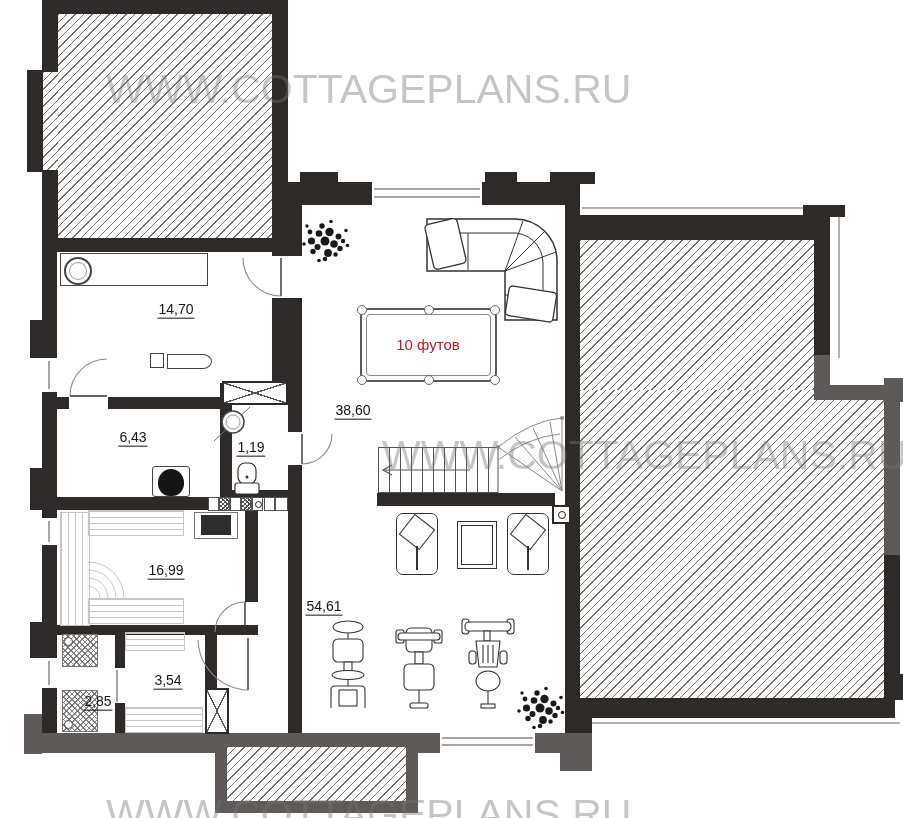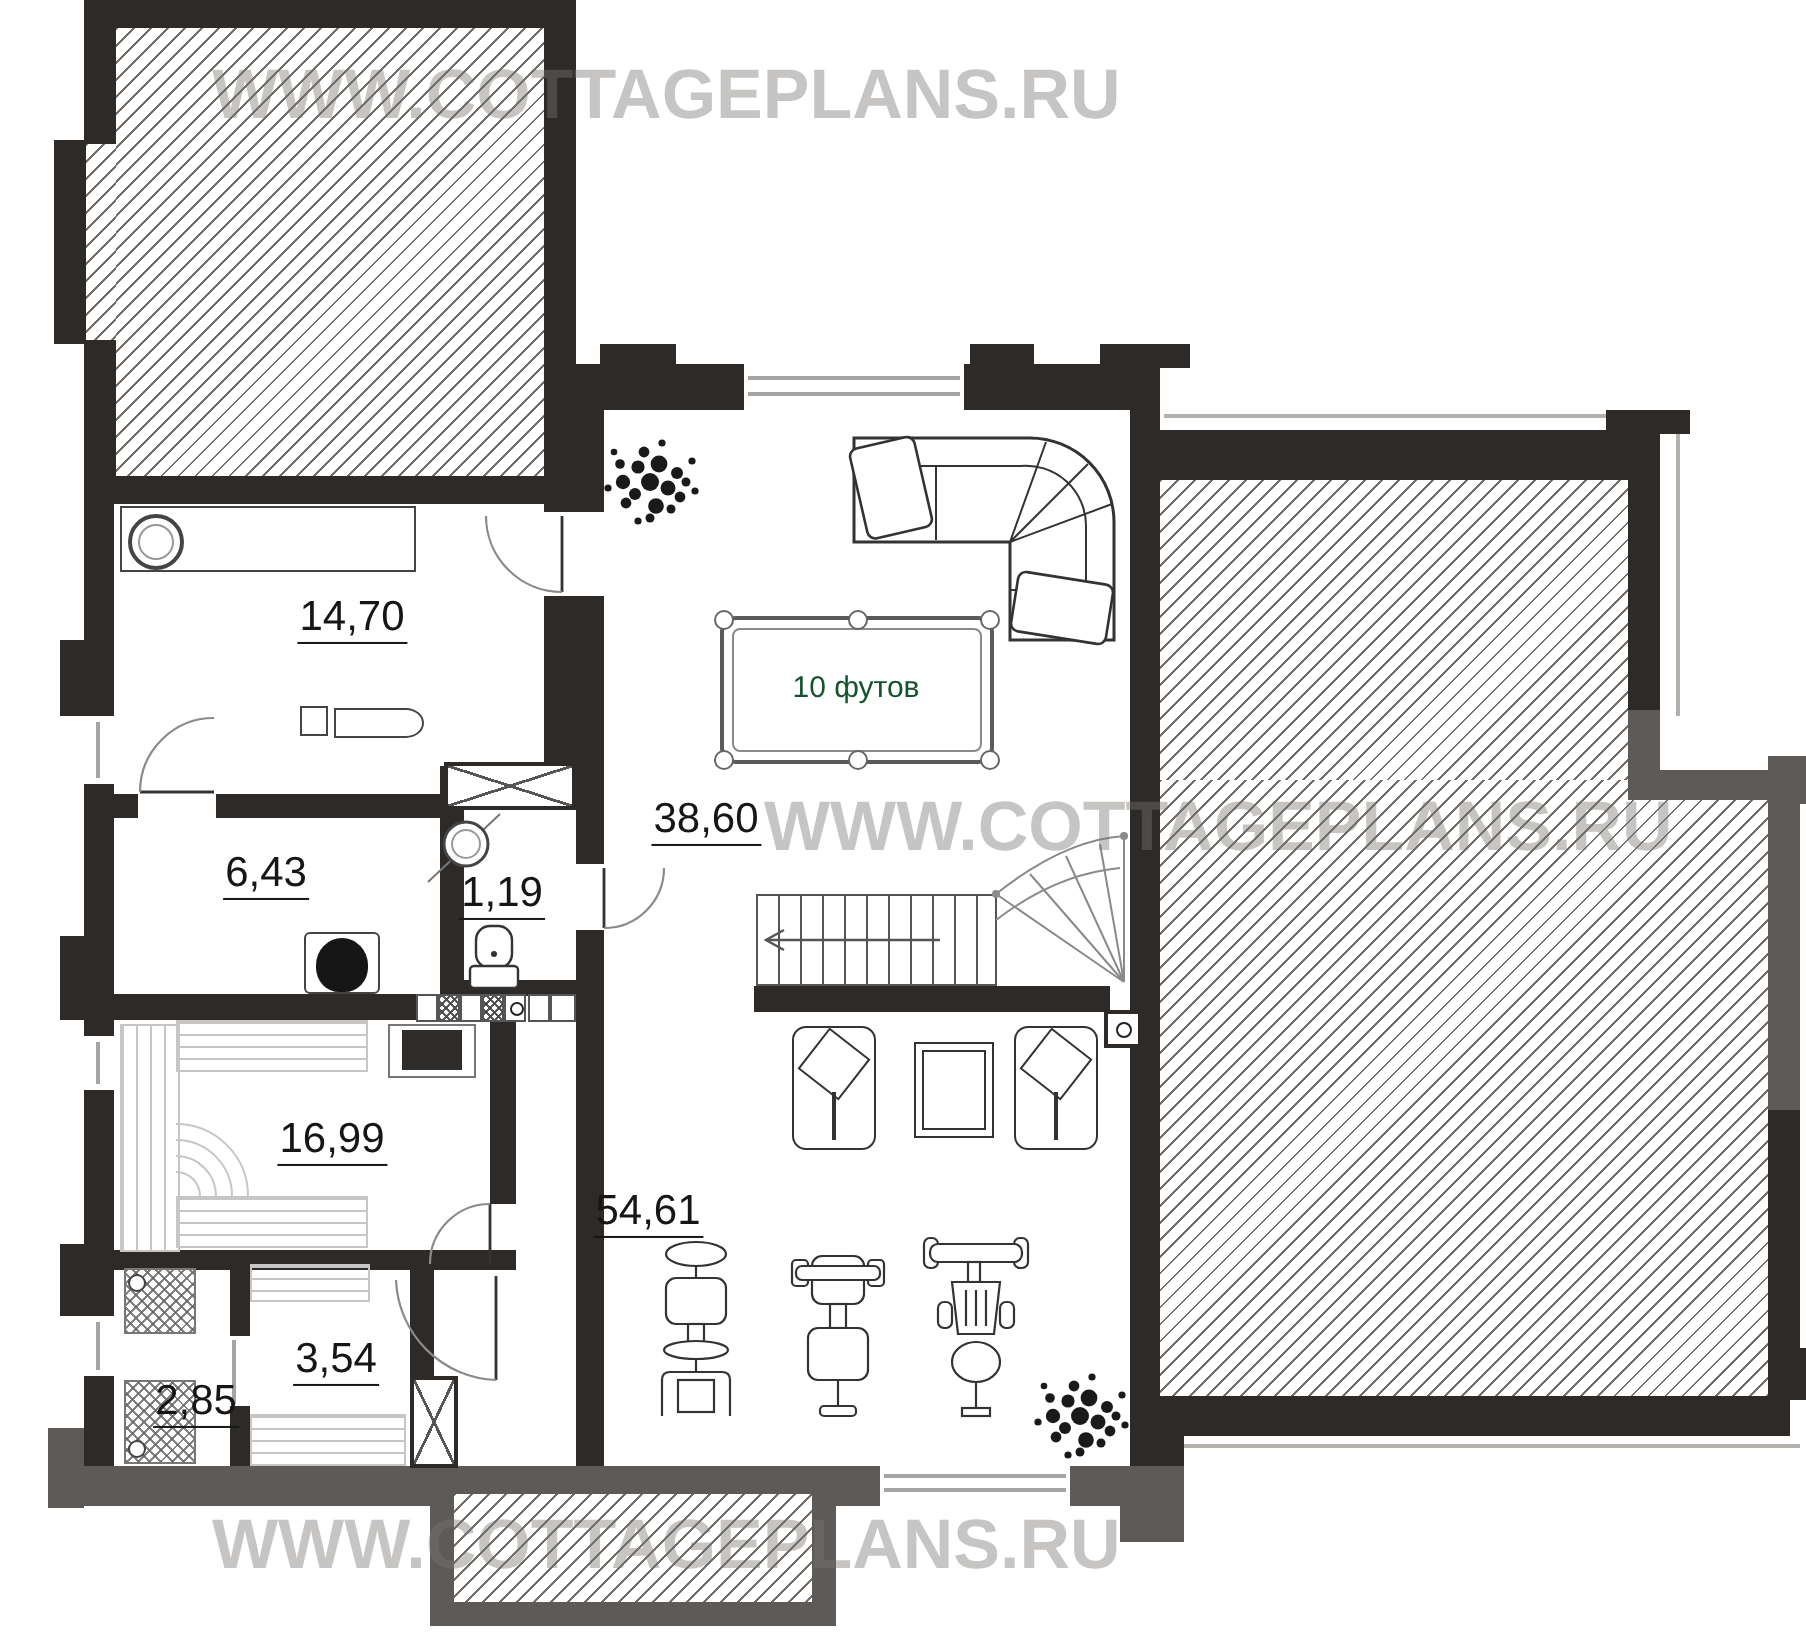--- a/index.html
+++ b/index.html
@@ -34,24 +34,24 @@
   .pocket{position:absolute;width:10px;height:10px;border:1.5px solid #666;border-radius:50%;background:#fff;box-sizing:border-box;}
   .chair{position:absolute;box-sizing:border-box;border:1.5px solid #333;border-radius:7px;background:#fff;}
   .cback{position:absolute;left:7px;top:5px;width:26px;height:26px;border:1.4px solid #333;background:#fff;transform:rotate(38deg);box-sizing:border-box;}
   .cstem{position:absolute;left:19px;top:32px;width:2px;height:24px;background:#333;}
   .ctable{position:absolute;box-sizing:border-box;border:1.5px solid #333;background:#fff;}
   .ctinner{position:absolute;left:3px;top:3px;right:3px;bottom:3px;border:1px solid #333;}
   .circ{position:absolute;border:2px solid #444;border-radius:50%;background:#fff;box-sizing:border-box;}
   .circ>i{position:absolute;left:3px;top:3px;right:3px;bottom:3px;border:1px solid #999;border-radius:50%;}
   .colbox{position:absolute;width:19px;height:19px;border:2.5px solid #2d2a27;background:#fff;box-sizing:border-box;}
   .colbox>i{position:absolute;left:3.5px;top:3.5px;width:8px;height:8px;border:1.6px solid #222;border-radius:50%;box-sizing:border-box;}
-  .rlabel{position:absolute;transform:translate(-50%,-50%);font-size:21px;color:#161616;
+  .rlabel{position:absolute;transform:translate(-50%,-50%);font-size:14px;color:#161616;
     border-bottom:1.2px solid #161616;padding:0 1px 1px;white-space:nowrap;line-height:1.05;}
-  .tlabel{position:absolute;transform:translate(-50%,-50%);font-size:15px;color:#14532d;white-space:nowrap;}
-  .wm{position:absolute;font-size:35px;font-weight:bold;letter-spacing:0;color:rgba(118,116,114,.42);white-space:nowrap;z-index:50;}
+  .tlabel{position:absolute;transform:translate(-50%,-50%);font-size:15px;color:#b91c1c;white-space:nowrap;}
+  .wm{position:absolute;font-size:41px;font-weight:normal;letter-spacing:0;color:rgba(118,116,114,.42);white-space:nowrap;z-index:50;margin-top:38px;}
   svg.ovl{position:absolute;left:0;top:0;z-index:20;}
 </style>
 </head>
 <body>
 
 <div id="plan">
 
   <i class="hatch" style="left:58px;top:14px;width:214px;height:224px"></i>
   <i class="hatch" style="left:43px;top:72px;width:15px;height:98px"></i>
   <i class="hatch" style="left:580px;top:240px;width:234px;height:150px"></i>

